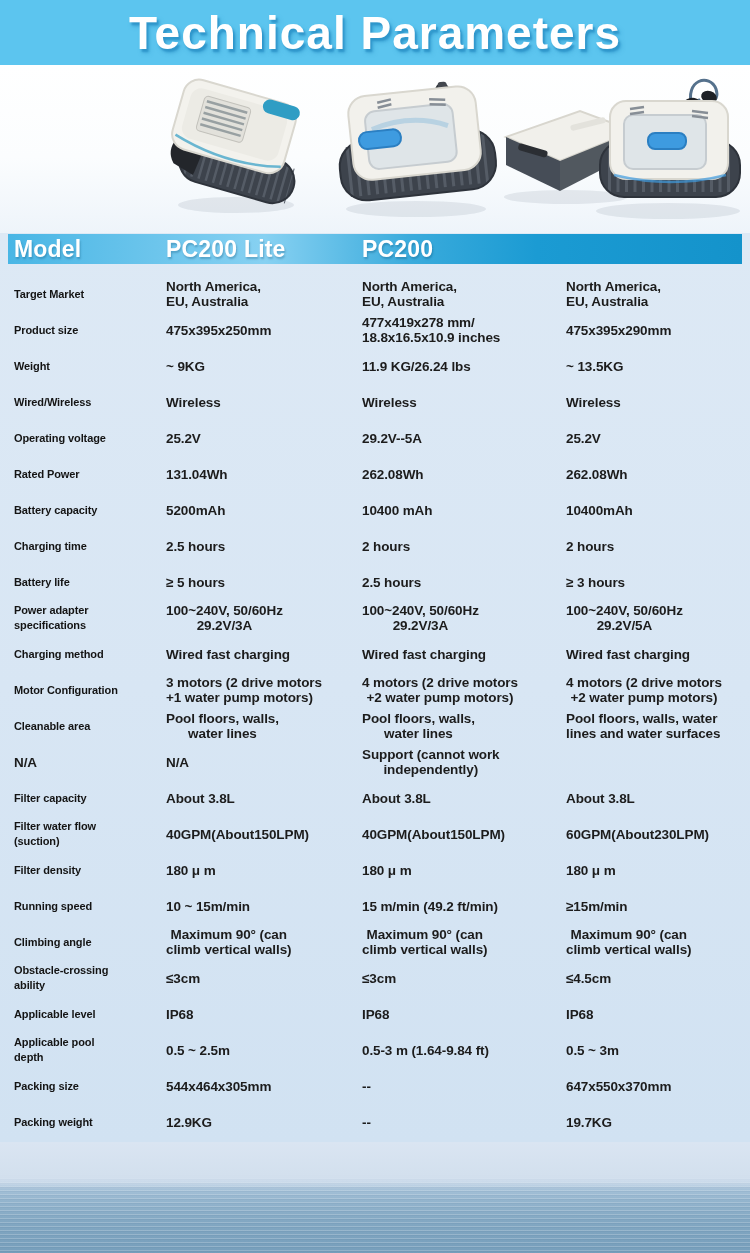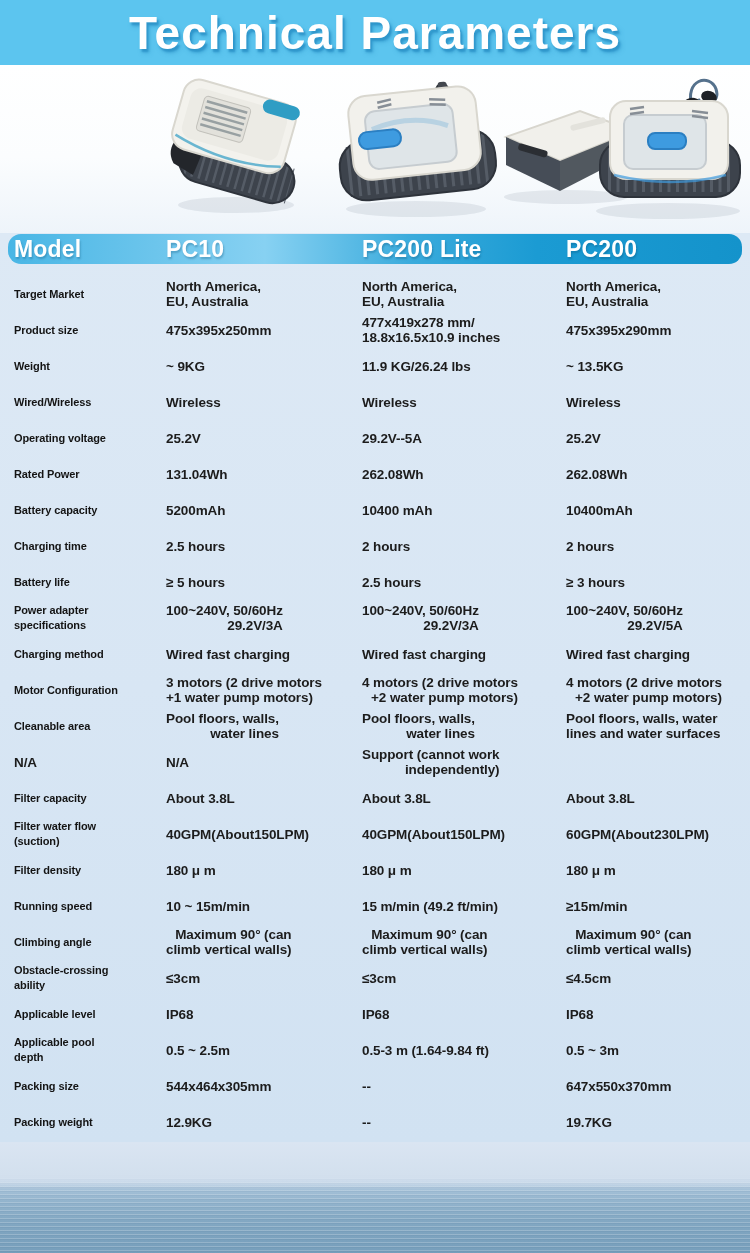--- a/index.html
+++ b/index.html
@@ -38,41 +38,40 @@
     flex:0 0 auto;
     background: linear-gradient(180deg,#dde9f5 0%,#d8e6f4 50%,#d1e2f2 100%);
     padding-bottom:2px;
   }
   .model-bar {
     height:30px; margin:1px 8px 12px 8px;
     padding-left:6px;
     display:grid; grid-template-columns:152px 196px 204px 1fr;
     align-items:center;
     background:linear-gradient(90deg,#49b6e5 0%,#6cc5ec 20%,#87d1f2 35%,#3aabdc 55%,#1b9bd3 72%,#1493cb 100%);
-    border-radius:13px;
   }
   .model-bar > div {
     color:#fff; font-size:23px; letter-spacing:0.2px;
     text-shadow:1px 2px 2px rgba(0,70,110,0.3);
   }
   #rows { margin-top:4px; }
   .t-row {
     display:grid; grid-template-columns:152px 196px 204px 1fr;
     padding-left:14px; min-height:36px; align-items:center;
   }
   .t-label {
     font-size:11px; line-height:15px; white-space:pre-line; color:#141414;
     letter-spacing:-0.1px;
   }
   .t-cell { font-size:13.5px; line-height:15px; }
   .cell-text {
     display:inline-block; white-space:pre-line; text-align:left; letter-spacing:-0.1px;
     padding-right:6px;
   }
-  .t-cell.center .cell-text { text-align:right; }
+  .t-cell.center .cell-text { text-align:center; }
 
   
   .water {
     flex:1 1 auto; position:relative; min-height:110px;
     background:
       repeating-linear-gradient(180deg, rgba(255,255,255,0.20) 0 1px, rgba(30,70,110,0.06) 1px 2px, rgba(0,0,0,0) 2px 4px),
       linear-gradient(180deg,#dae5f2 0%,#d2dfee 30%,#c0d3e5 37%,#a4c0d7 43%,#93b4cd 53%,#82a7c2 72%,#769ebb 100%);
   }
   .water::after {
     content:""; position:absolute; left:0; right:0; top:0; height:46px;
@@ -156,21 +155,20 @@
             <line x1="196" y1="43" x2="212" y2="45"></line>
         </g>
         <path d="M118 102 q58 14 112 0" stroke="#3e9be0" stroke-width="2.5" fill="none" opacity="0.7"></path>
       </g>
     </svg>
   </section>
 
   <section class="table-section">
     <div class="model-bar">
       <div>Model</div>
-      <div>PC10</div>
       <div>PC200 Lite</div>
       <div>PC200</div>
     </div>
     <div id="rows">
         <div class="t-row">
           <div class="t-label">Target Market</div>
           <div class="t-cell"><span class="cell-text">North America,
 EU, Australia</span></div>
           <div class="t-cell"><span class="cell-text">North America,
 EU, Australia</span></div>

